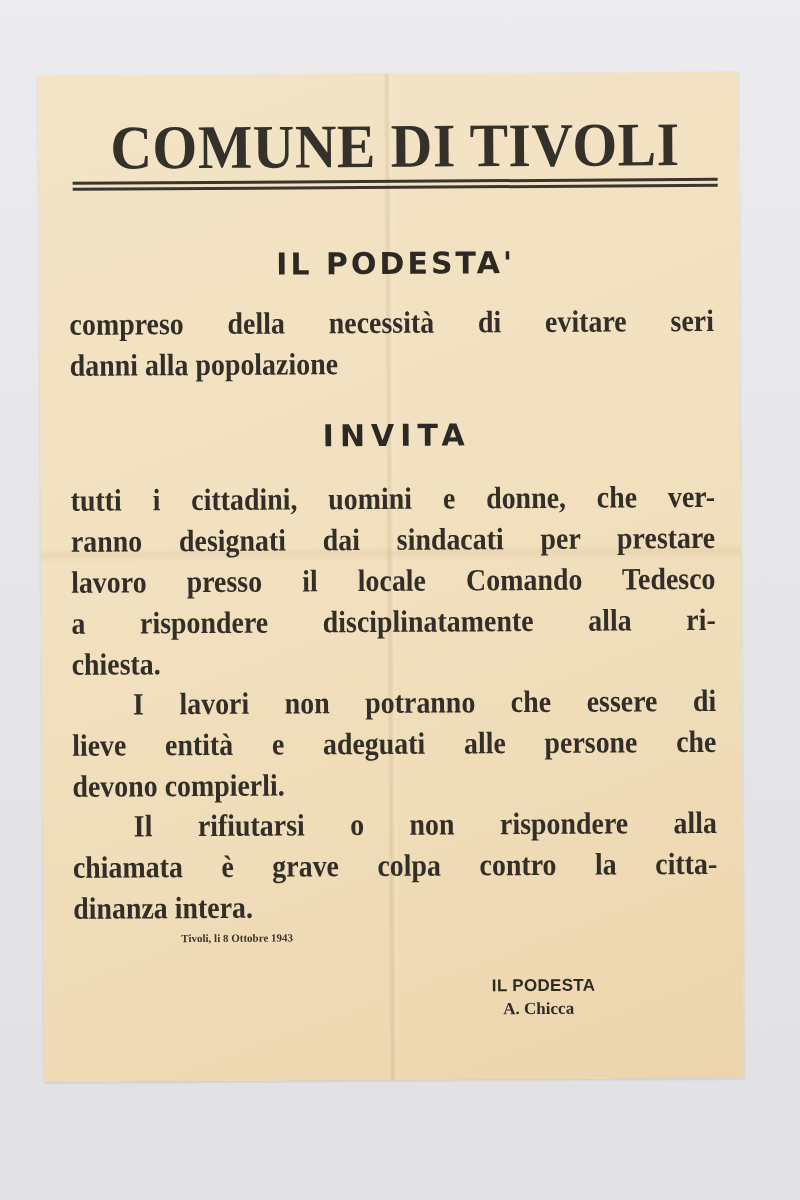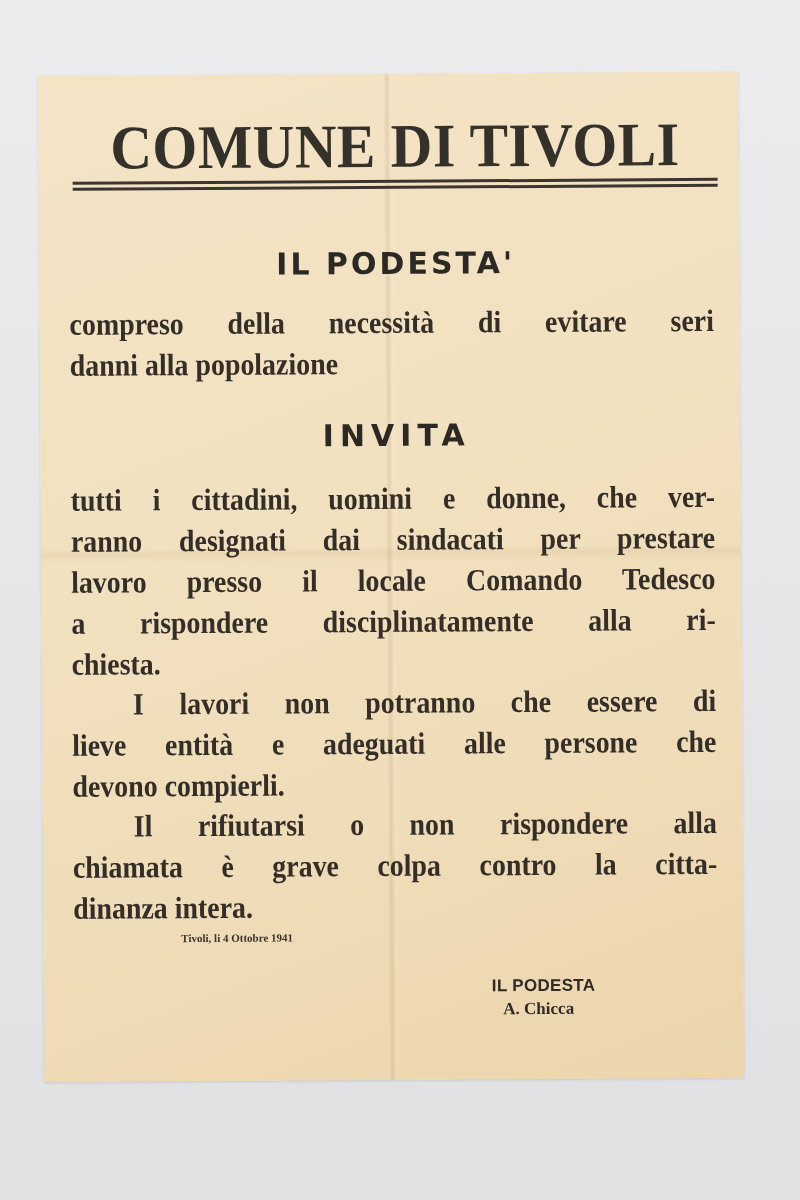--- a/index.html
+++ b/index.html
@@ -167,20 +167,20 @@
     <span class="line">lieve entità e adeguati alle persone che</span>
     <span class="line last">devono compierli.</span>
   </div>
 
   <div class="para p4">
     <span class="line indent">Il rifiutarsi o non rispondere alla</span>
     <span class="line">chiamata è grave colpa contro la citta-</span>
     <span class="line last">dinanza intera.</span>
   </div>
 
-  <div class="dateline">Tivoli, li 4 Ottobre 1941</div>
+  <div class="dateline">Tivoli, li 8 Ottobre 1943</div>
 
   <div class="signature">
     <div class="sig-title">IL PODESTA</div>
     <div class="sig-name">A. Chicca</div>
   </div>
 
 </div>
 
 </body></html>

